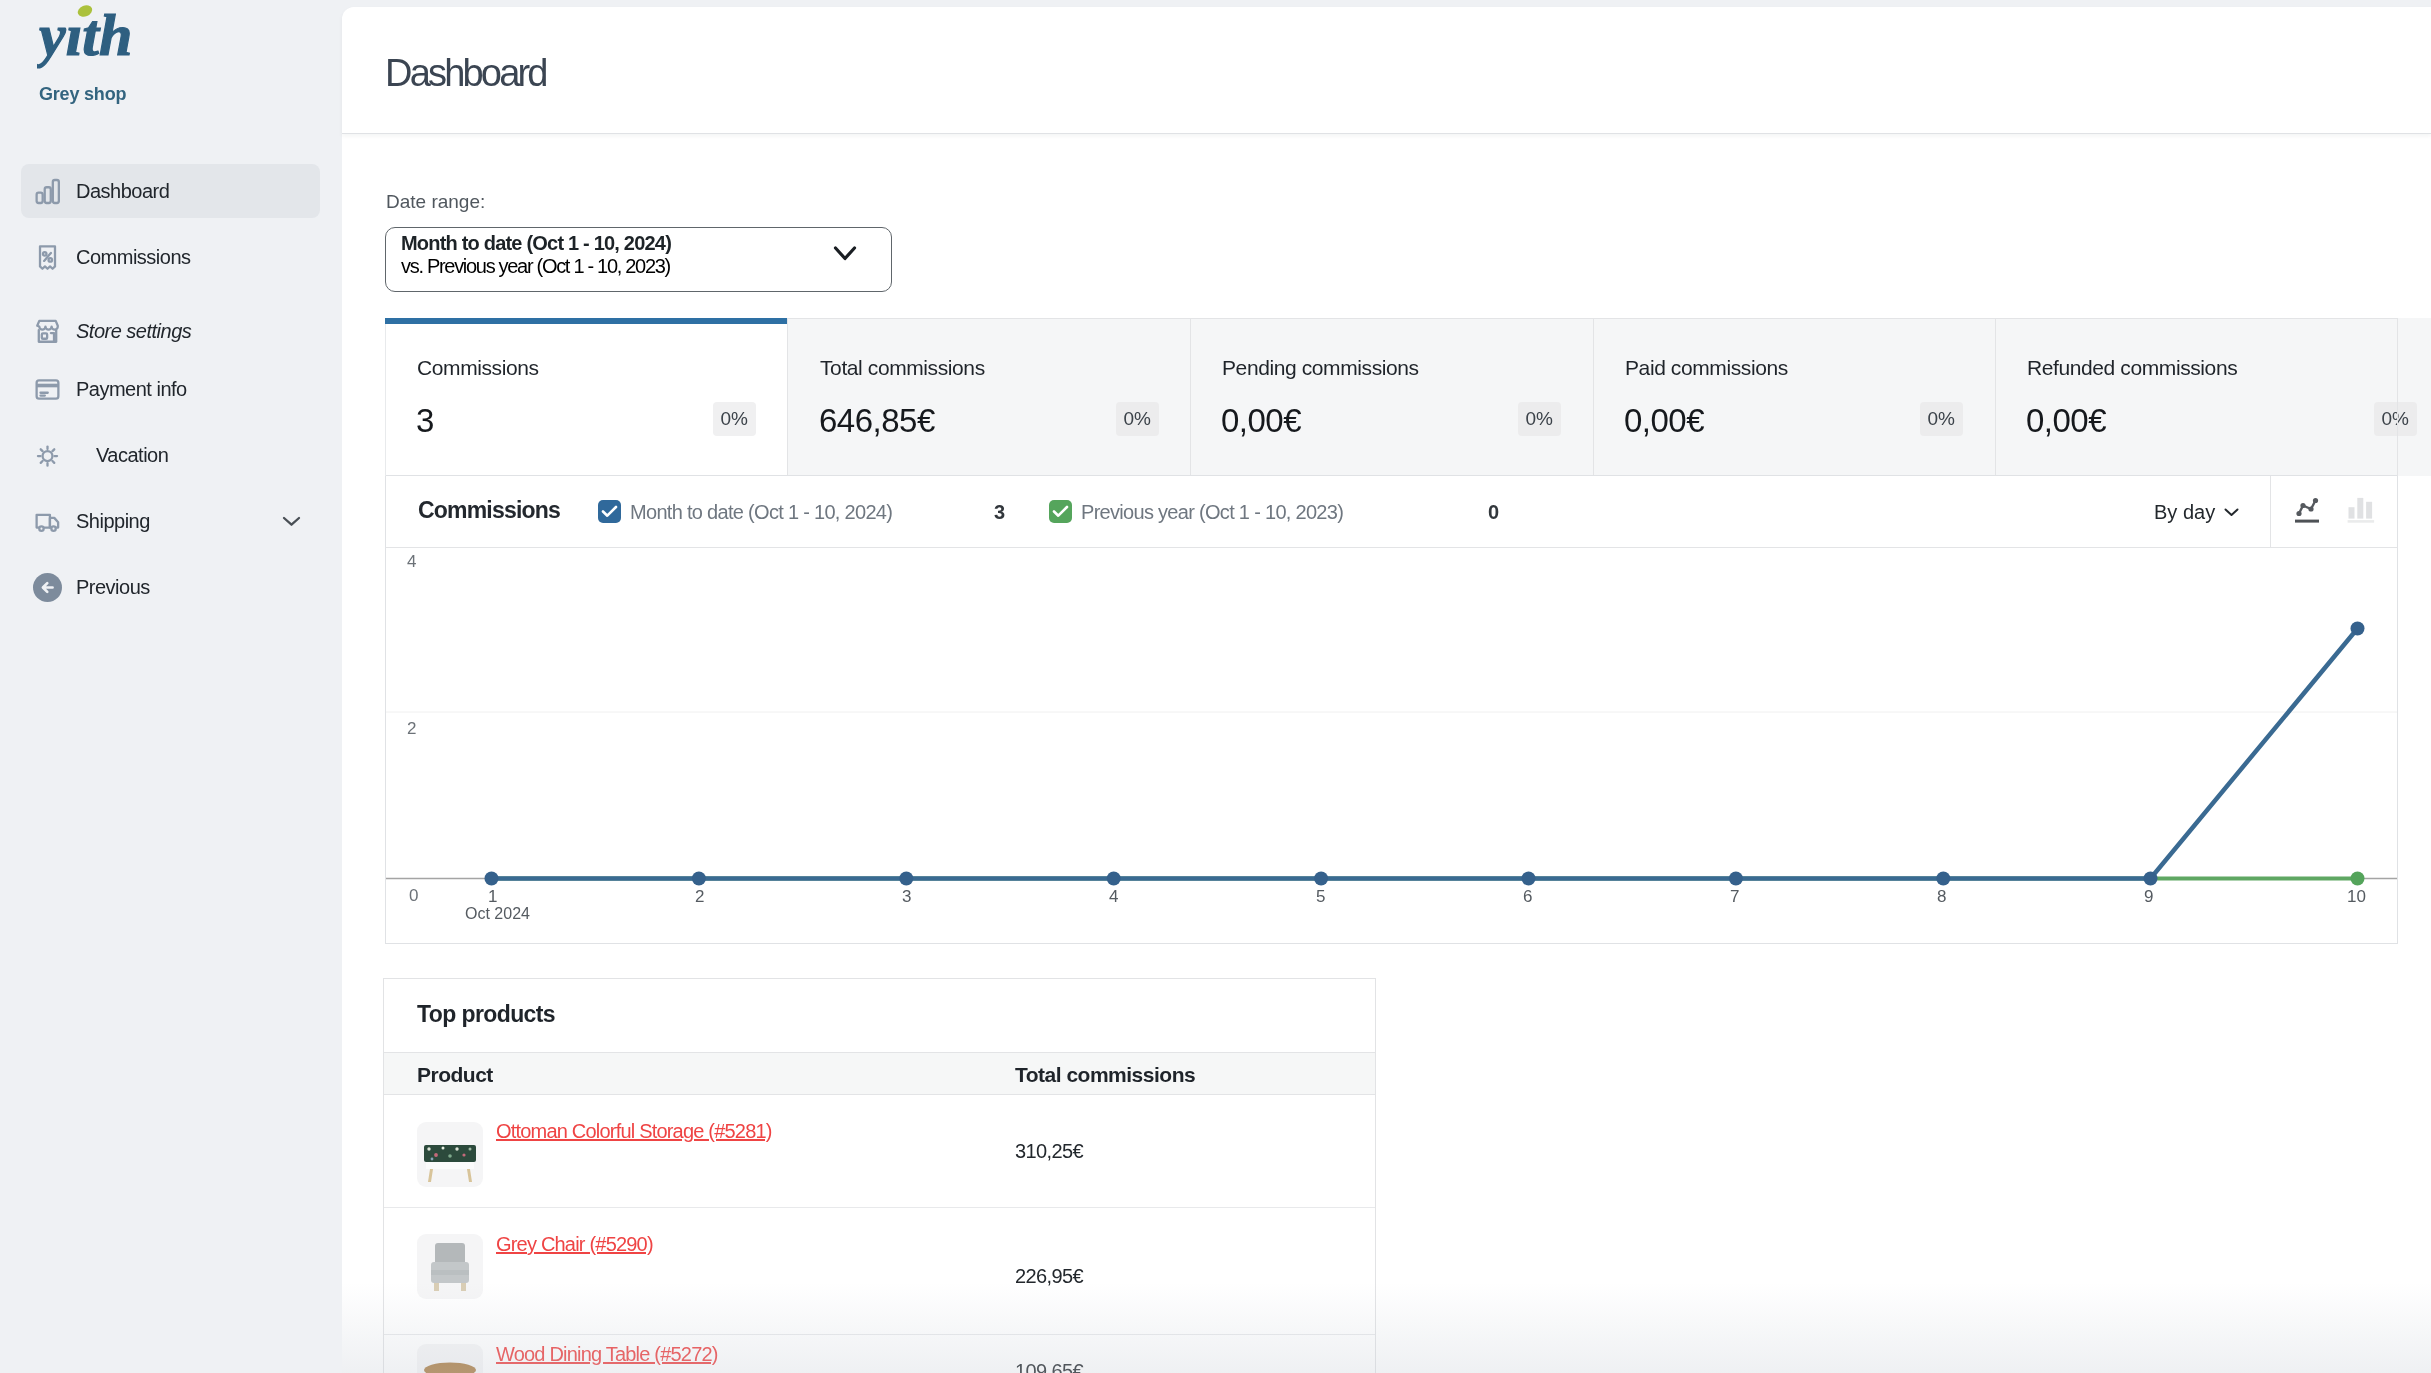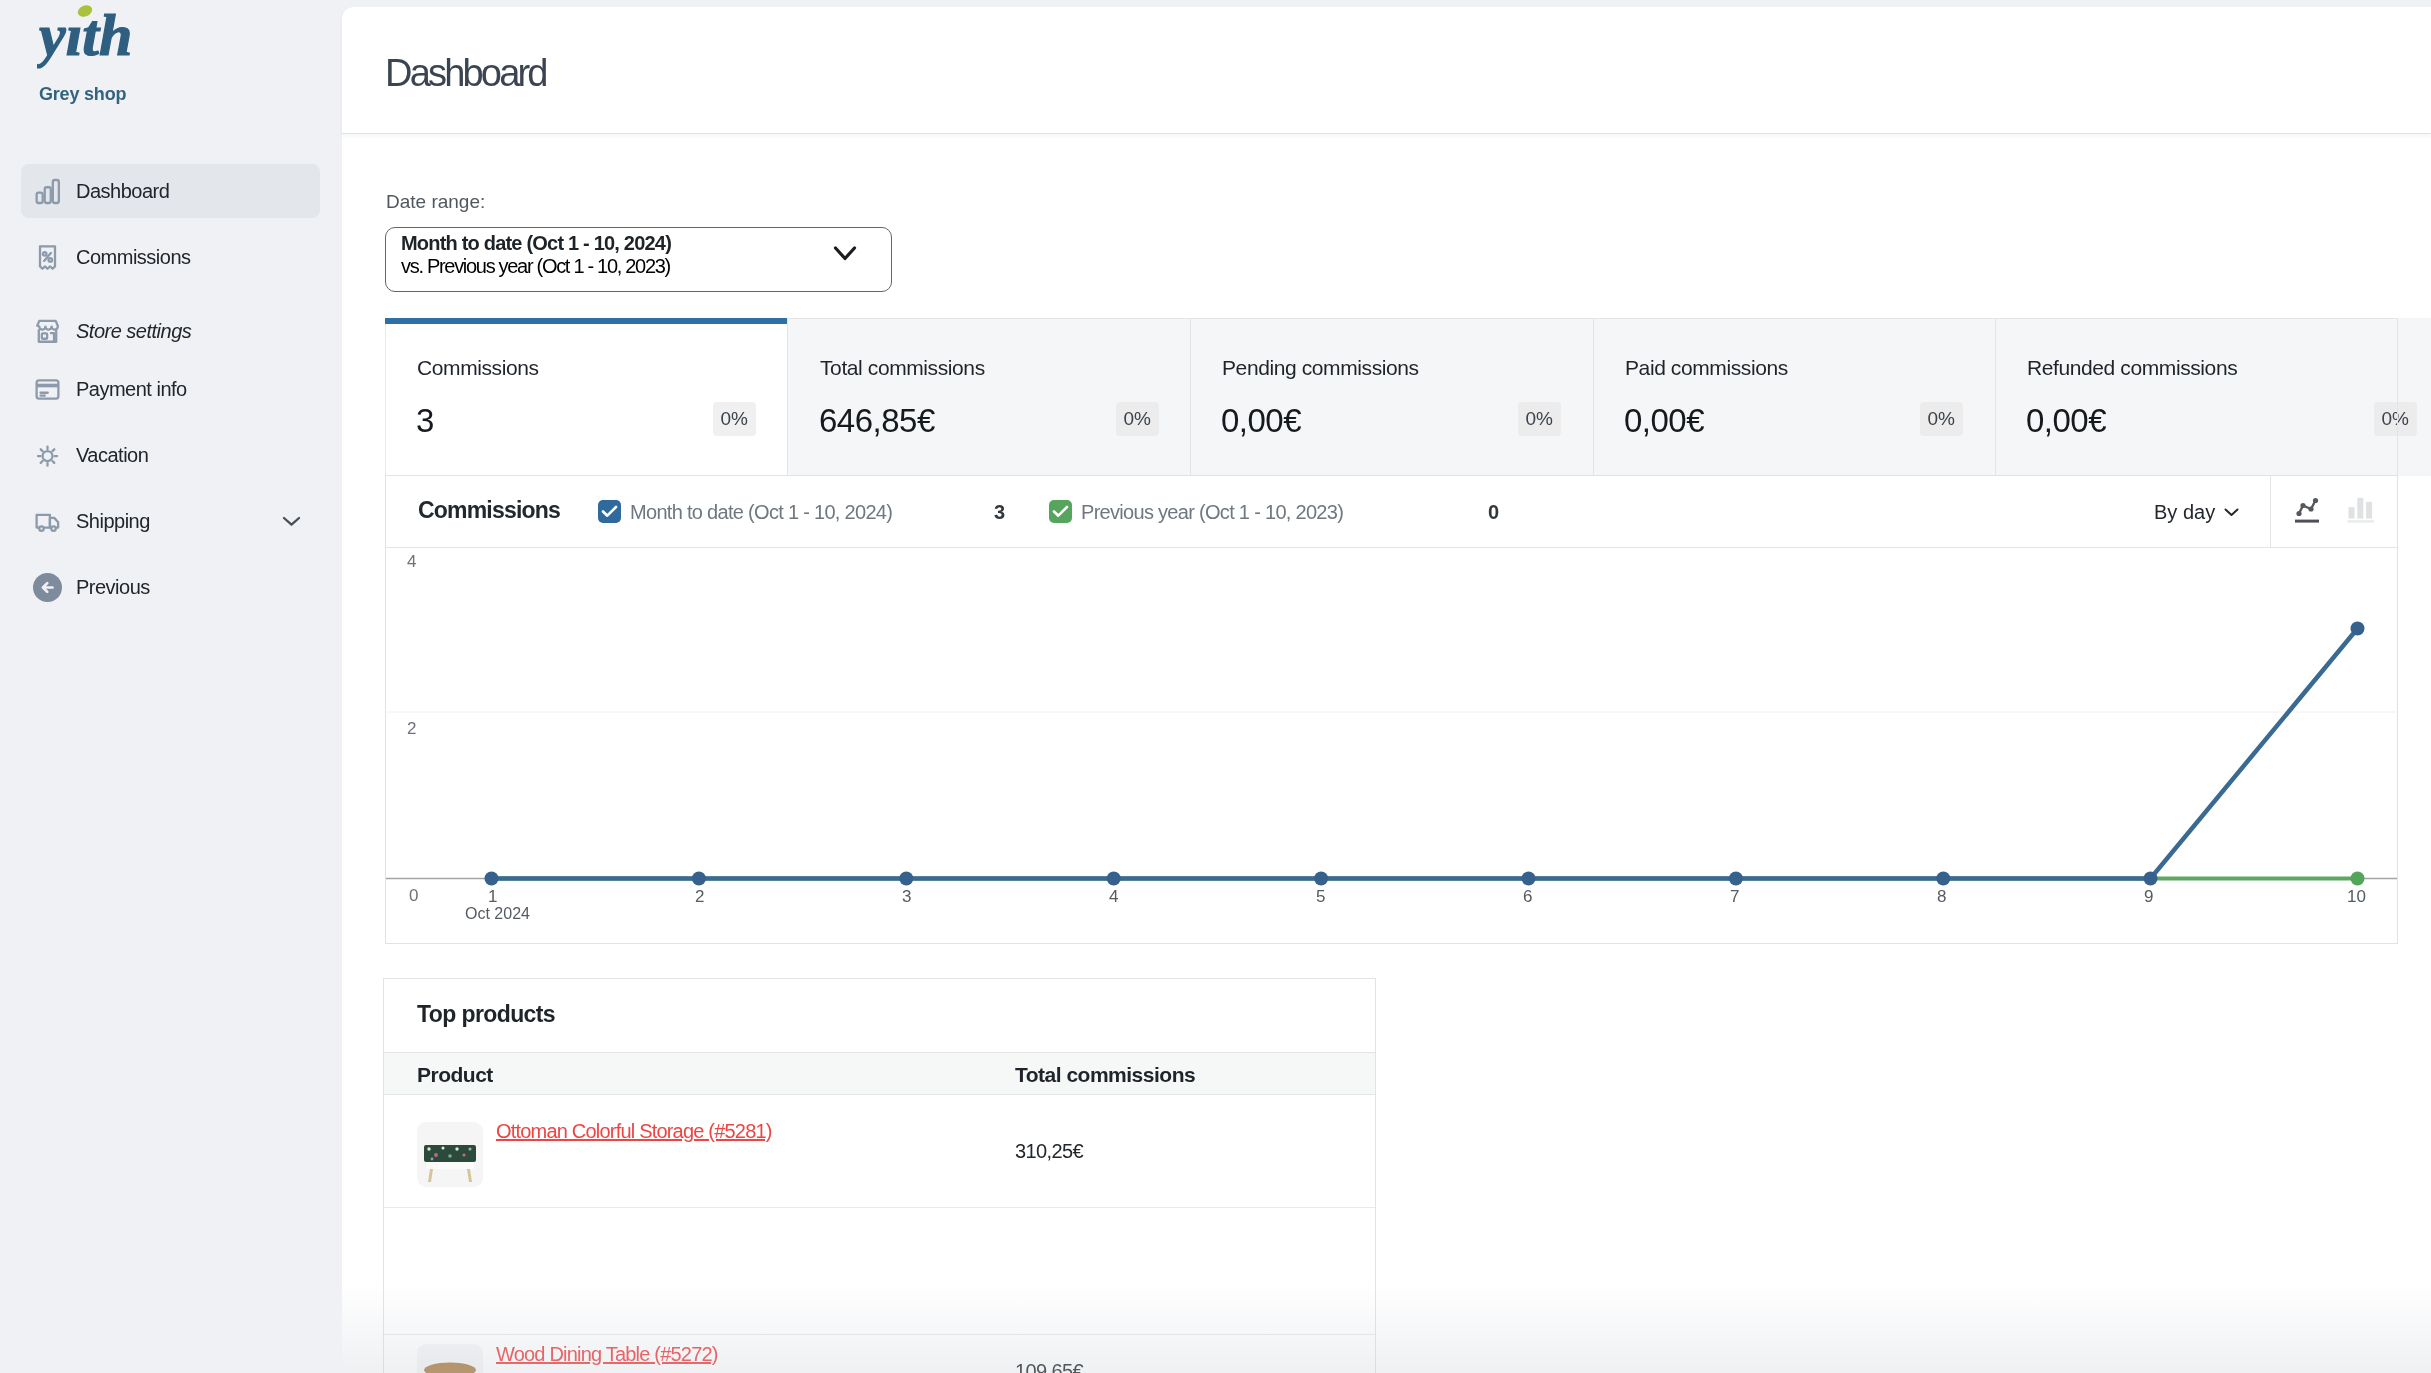--- a/index.html
+++ b/index.html
@@ -105,21 +105,21 @@
 </div>
 <div class="abs nav-item" style="top:362px;">
   <svg class="nav-icon" viewBox="0 0 24 24" fill="none" stroke="#8d9aab" stroke-width="1.9" stroke-linecap="round" stroke-linejoin="round">
     <rect x="3" y="4.5" width="18" height="15" rx="2"></rect>
     <path d="M3 7.2 h18 v3 h-18 z" fill="#8d9aab" stroke="none"></path>
     <path d="M6.2 14.7 h6"></path>
     <path d="M6.2 17 h3.6"></path>
   </svg>
   <div class="nav-text">Payment info</div>
 </div>
-<div class="abs nav-item" style="top:428px;">
+<div class="abs nav-item" style="top:428px;gap:20px;">
   <svg class="nav-icon" viewBox="0 0 24 24" fill="none" stroke="#8d9aab" stroke-width="1.9" stroke-linecap="round">
     <circle cx="12" cy="12.5" r="4.1"></circle>
     <path d="M12 4.6 v2.1"></path>
       <path d="M12 18.3 v2.1"></path>
     <path d="M4.1 12.5 h2.1"></path>
       <path d="M17.8 12.5 h2.1"></path>
     <path d="M6.4 6.9 l1.5 1.5"></path>
       <path d="M16.1 16.6 l1.5 1.5"></path>
     <path d="M6.4 18.1 l1.5-1.5"></path>
       <path d="M16.1 8.4 l1.5-1.5"></path>
@@ -284,20 +284,33 @@
           <circle cx="15" cy="37" r="1.4" fill="#86a3b8"></circle>
         <rect x="9" y="40" width="48" height="7" fill="#fbfbfb"></rect>
         <path d="M13 47 L11 60 h3 l2-13 z" fill="#d8c49a"></path>
         <path d="M53 47 L55 60 h-3 l-2-13 z" fill="#d8c49a"></path>
       </svg>
     </div>
     <div class="plink" style="top:25px;">Ottoman Colorful Storage (#5281)</div>
     <div class="pprice" style="top:45px;">310,25€</div>
   </div>
   <div class="rline" style="top:228px;"></div>
+  <div class="prow" style="top:228px; height:127px;">
+    <div class="thumb" style="top:27px;">
+      <svg width="66" height="65" viewBox="0 0 66 65">
+        <path d="M21 9 h24 a3 3 0 0 1 3 3 v20 h-30 v-20 a3 3 0 0 1 3-3 z" fill="#b4b8ba"></path>
+        <rect x="14" y="28" width="38" height="21" rx="3" fill="#c3c7c9"></rect>
+        <rect x="14" y="36" width="38" height="5" fill="#babfc1"></rect>
+        <rect x="17" y="49" width="5" height="8" fill="#d9cdb4"></rect>
+        <rect x="44" y="49" width="5" height="8" fill="#d9cdb4"></rect>
+      </svg>
+    </div>
+    <div class="plink" style="top:26px;">Grey Chair (#5290)</div>
+    <div class="pprice" style="top:58px;">226,95€</div>
+  </div>
   <div class="rline" style="top:355px;"></div>
   <div class="prow" style="top:355px; height:45px;">
     <div class="thumb" style="top:10px;">
       <svg width="66" height="65" viewBox="0 0 66 65">
         <ellipse cx="33" cy="26" rx="26" ry="7.5" fill="#ac7e45"></ellipse>
         <rect x="12" y="29" width="4" height="14" fill="#9f7440"></rect>
         <rect x="50" y="29" width="4" height="14" fill="#9f7440"></rect>
         <rect x="30" y="31" width="4" height="12" fill="#936a3a"></rect>
       </svg>
     </div>

